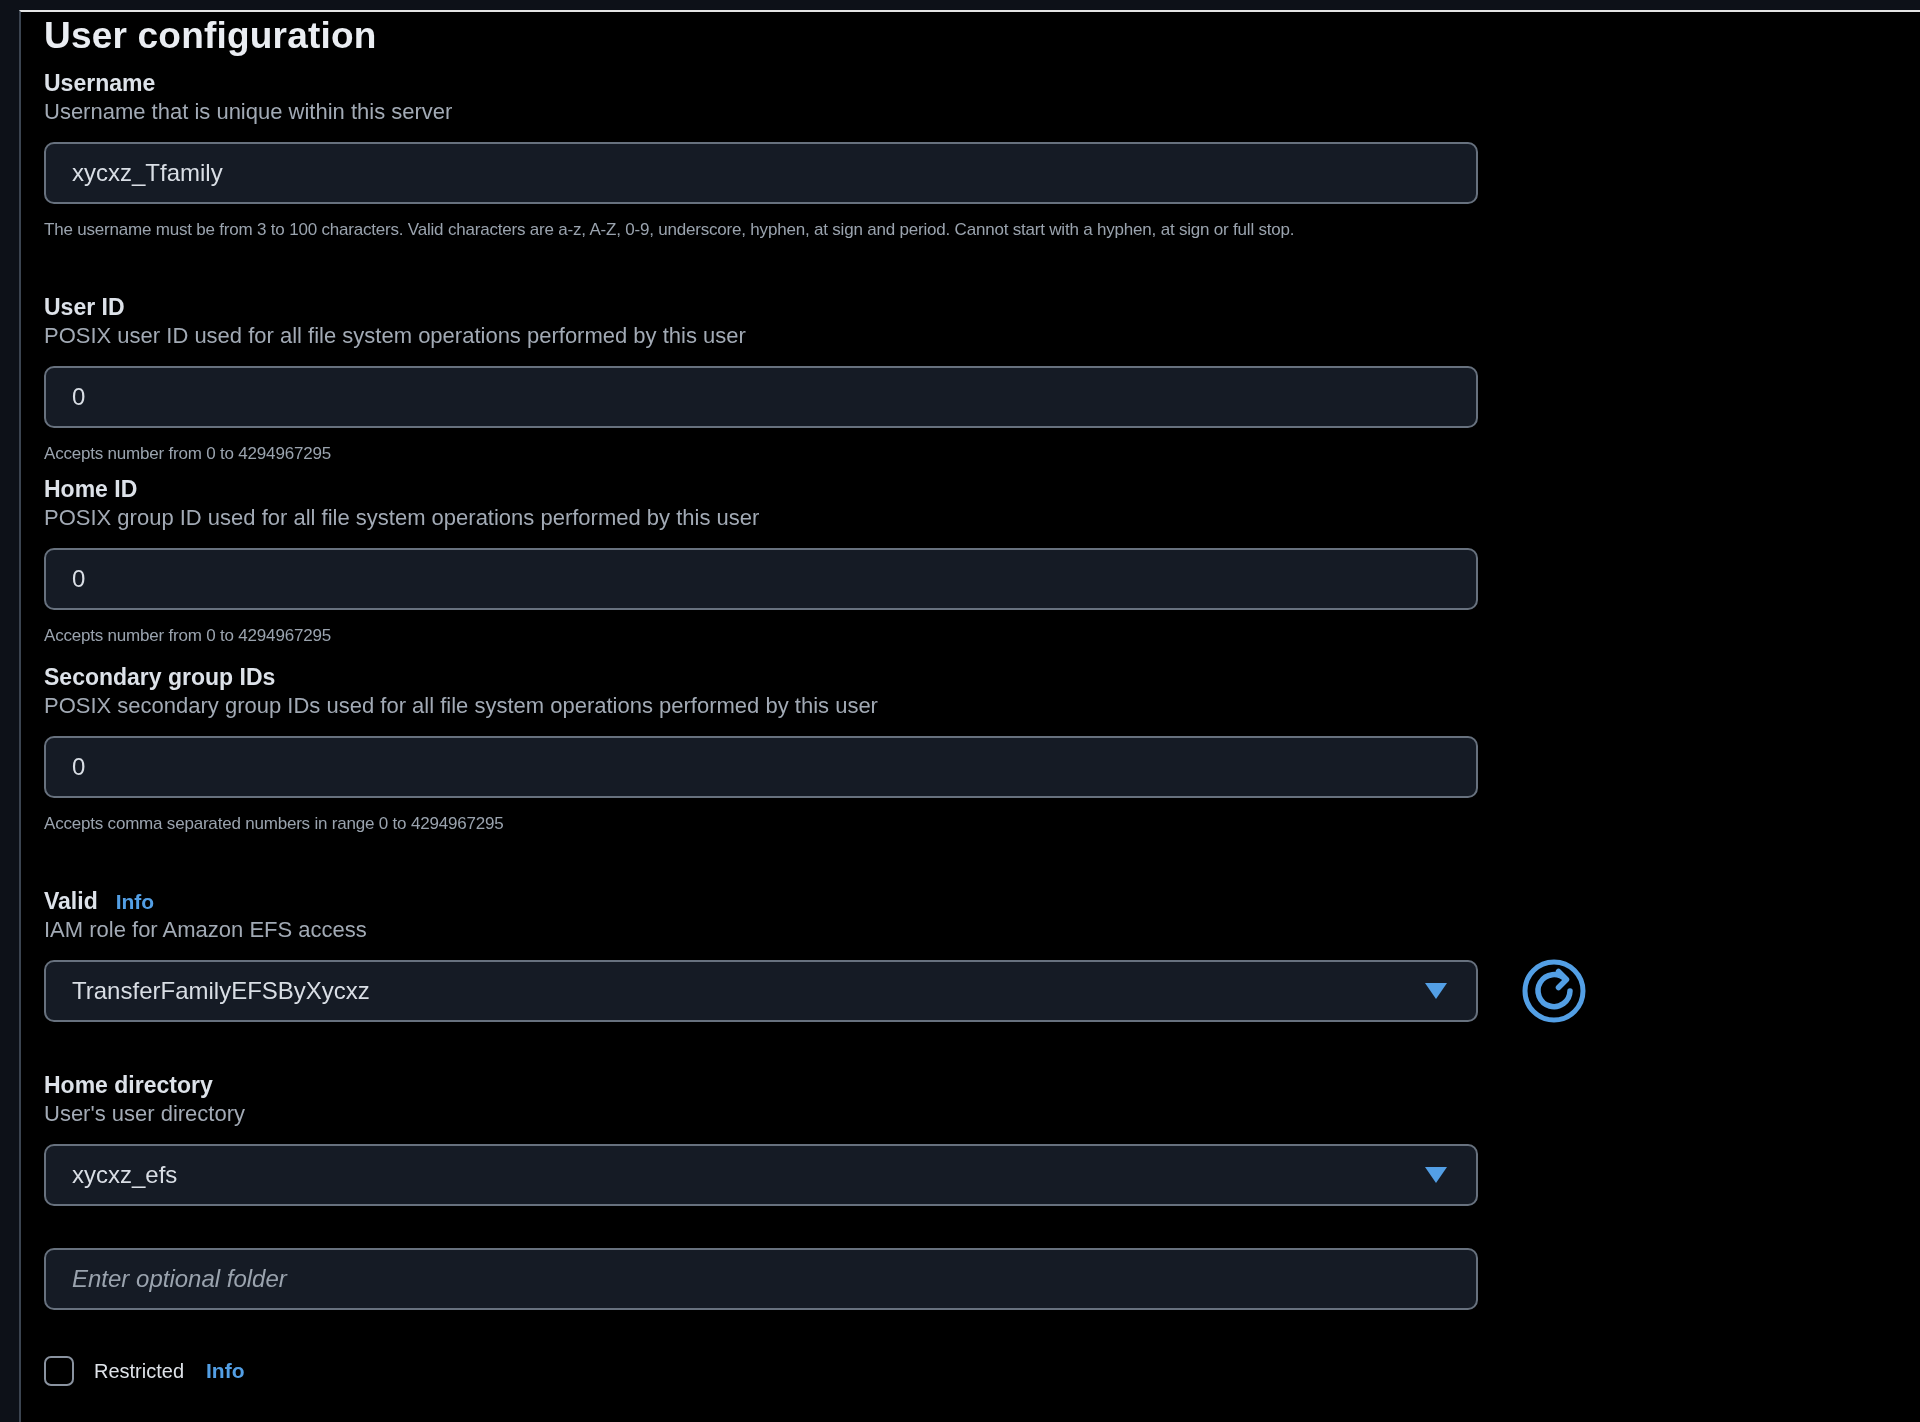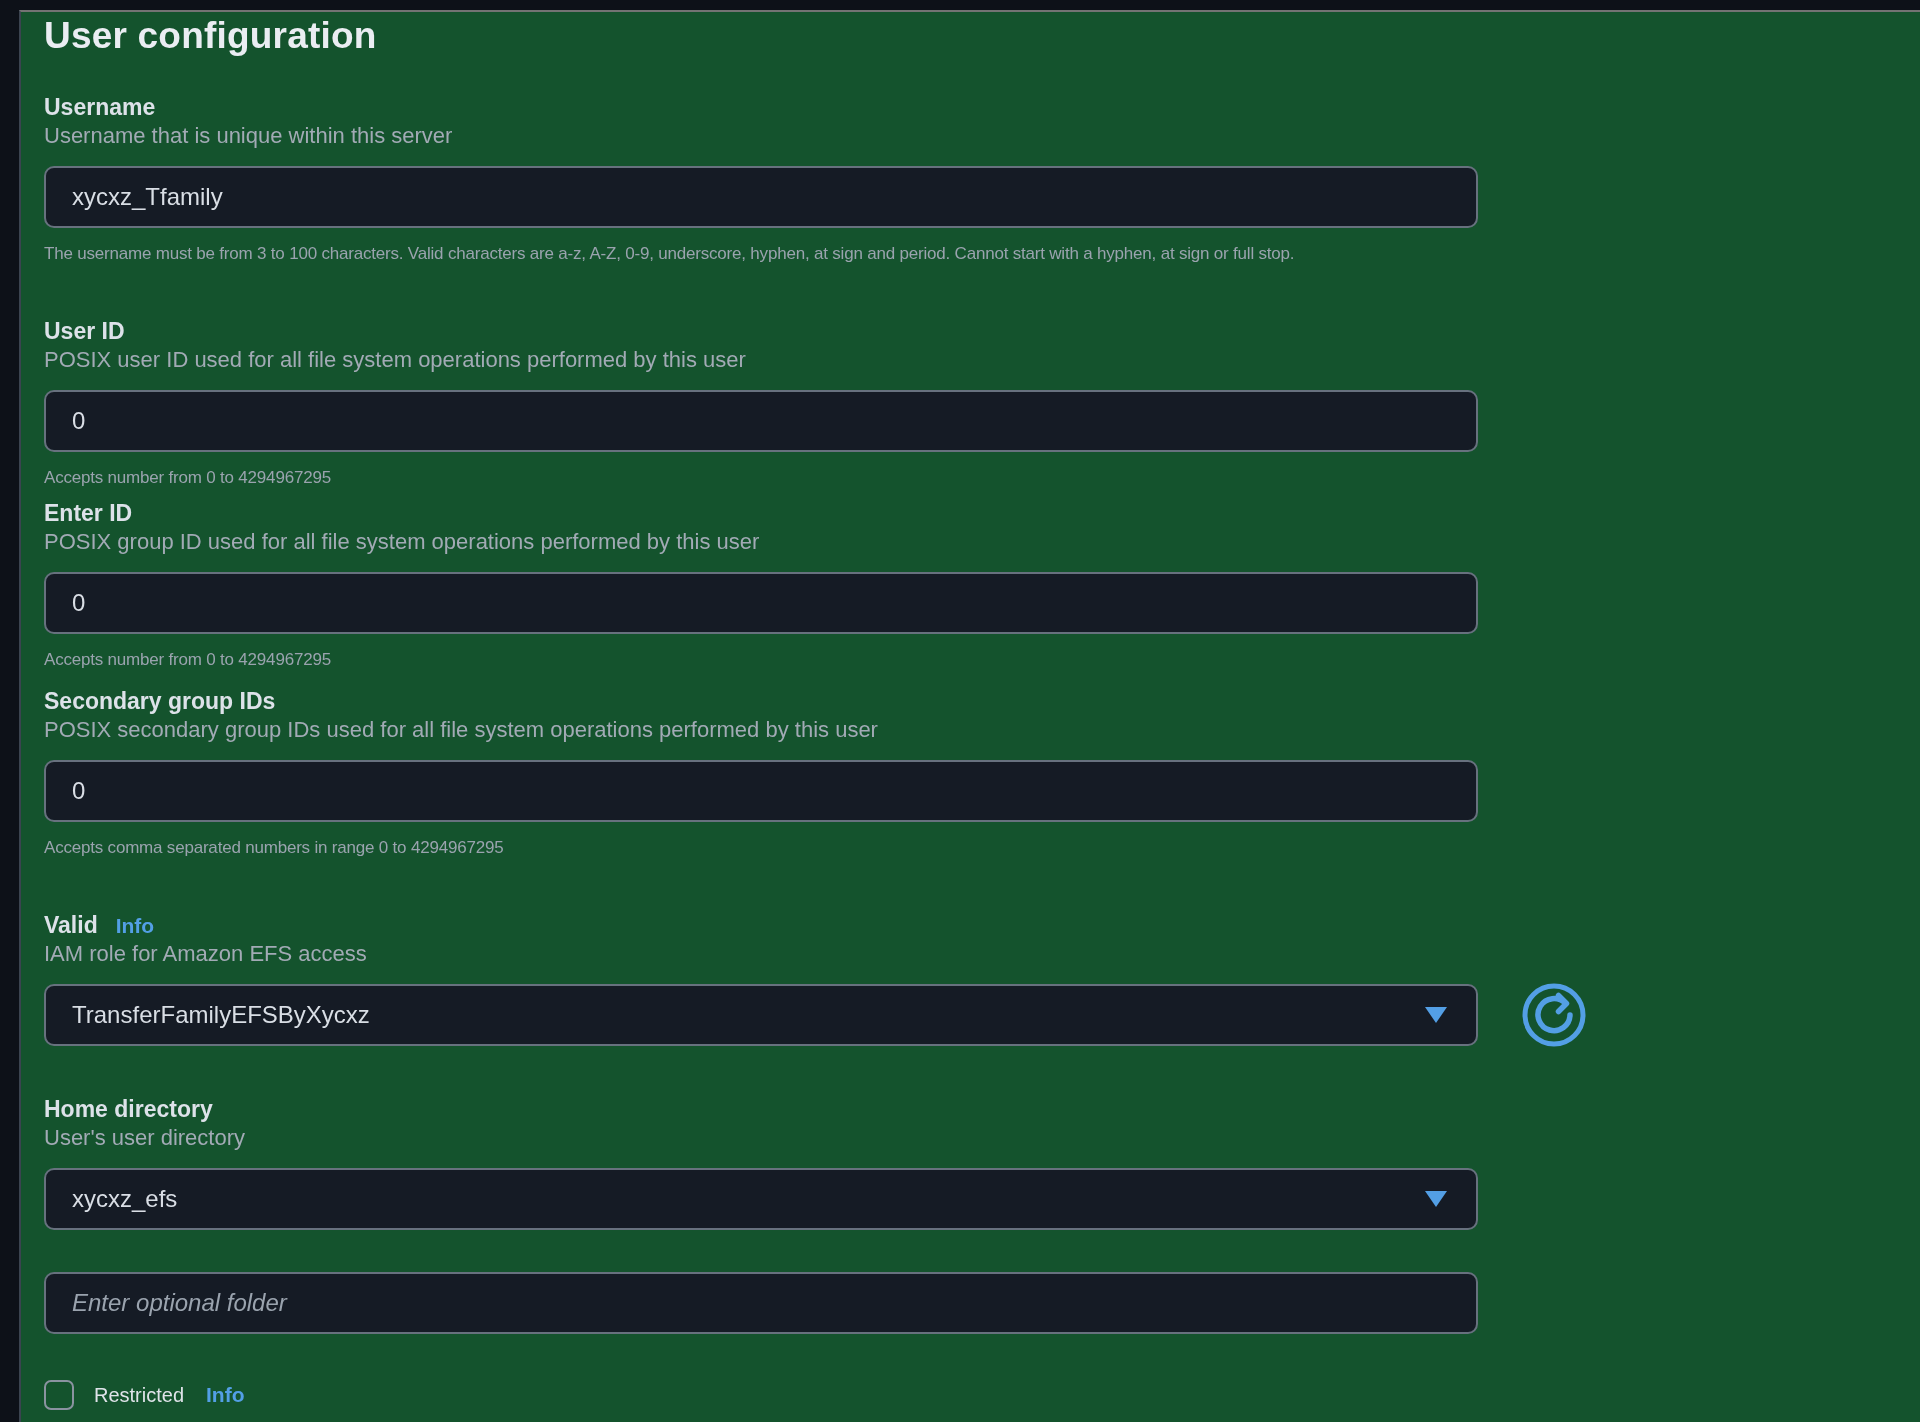--- a/index.html
+++ b/index.html
@@ -11,22 +11,22 @@
     background: #0d1118;
     font-family: "Liberation Sans", "DejaVu Sans", sans-serif;
   }
   .panel {
     position: absolute;
     left: 19px;
     top: 10px;
     right: 0;
     bottom: 0;
     box-sizing: border-box;
-    background: #14532d;
-    border-top: 2px solid #737373;
+    background: #000000;
+    border-top: 2px solid #e5e5e5;
     border-left: 2px solid #3b4450;
     padding: 2px 0 0 23px;
   }
   h1.page-title {
     margin: 0;
     font-size: 37px;
     line-height: 44px;
     font-weight: 700;
     color: #eaedf2;
     letter-spacing: 0.2px;
@@ -141,33 +141,33 @@
   .checkbox-row .info-link { margin-left: 22px; }
 </style>
 </head>
 <body>
 
 <div class="panel">
 
   <h1 class="page-title">User configuration</h1>
 
   
-  <div class="field-label sec-lg" style="margin-top:34px">Username</div>
+  <div class="field-label sec-lg" style="margin-top:10px">Username</div>
   <div class="field-desc mt-desc">Username that is unique within this server</div>
   <input class="text-input mt-input" type="text" value="xycxz_Tfamily" style="">
   <div class="constraint">The username must be from 3 to 100 characters. Valid characters are a-z, A-Z, 0-9, underscore, hyphen, at sign and period. Cannot start with a hyphen, at sign or full stop.</div>
 
   
   <div class="field-label sec-lg">User ID</div>
   <div class="field-desc mt-desc">POSIX user ID used for all file system operations performed by this user</div>
   <input class="text-input mt-input" type="text" value="0" style="">
   <div class="constraint">Accepts number from 0 to 4294967295</div>
 
   
-  <div class="field-label sec-sm-6">Enter ID</div>
+  <div class="field-label sec-sm-6">Home ID</div>
   <div class="field-desc mt-desc">POSIX group ID used for all file system operations performed by this user</div>
   <input class="text-input mt-input" type="text" value="0" style="">
   <div class="constraint">Accepts number from 0 to 4294967295</div>
 
   
   <div class="field-label sec-sm-8">Secondary group IDs</div>
   <div class="field-desc mt-desc">POSIX secondary group IDs used for all file system operations performed by this user</div>
   <input class="text-input mt-input" type="text" value="0" style="">
   <div class="constraint">Accepts comma separated numbers in range 0 to 4294967295</div>
 

